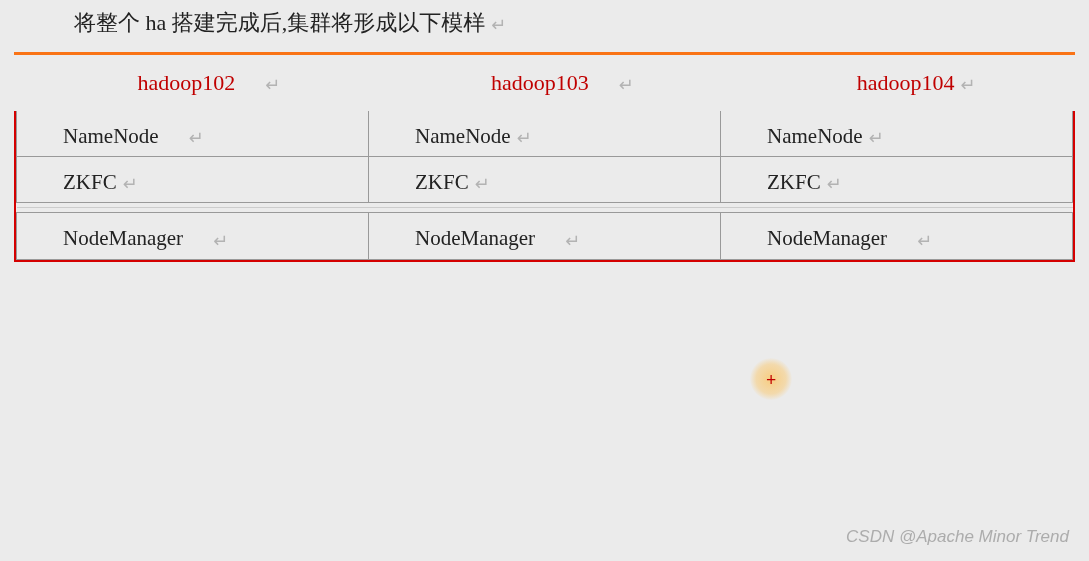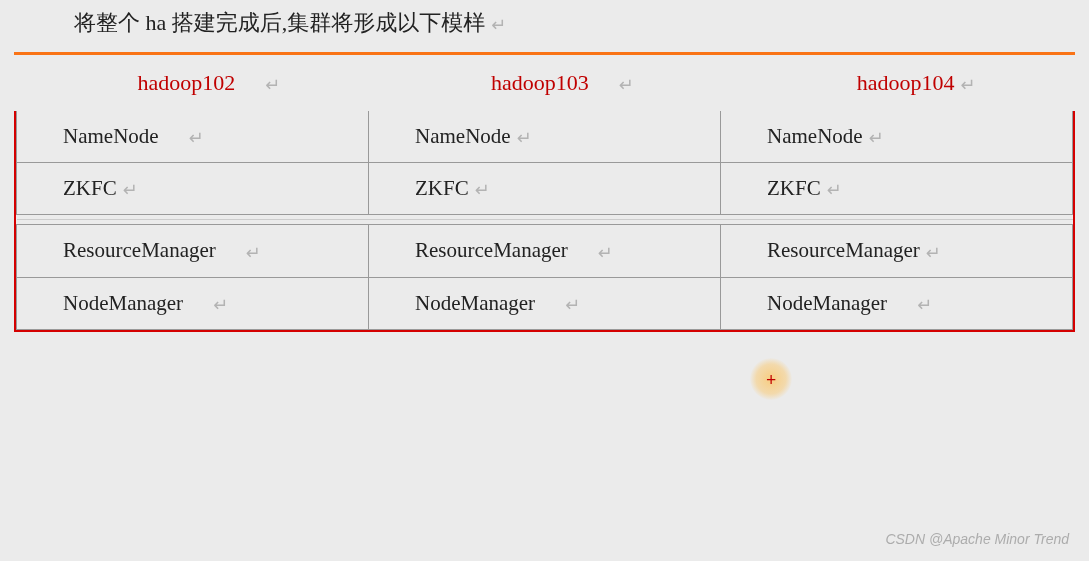--- a/index.html
+++ b/index.html
@@ -29,21 +29,21 @@
       border: 2px solid #d40000;
       border-top: none;
     }
     .tbl {
       width: 100%;
       border-collapse: collapse;
       table-layout: fixed;
     }
     .tbl td {
       border: 1px solid #999;
-      padding: 13px 10px 13px 46px;
+      padding: 13px 10px 7px 46px;
       font-size: 21px;
       color: #222;
       position: relative;
     }
     .tbl tr:first-child td {
       border-top: none;
     }
     .crlf {
       color: #b3b3b3;
       display: inline-block;
@@ -100,21 +100,21 @@
       font-size:18px;
       z-index:6;
     }
     .watermark {
       position: absolute;
       right: 20px;
       bottom: 14px;
       color: rgba(120,120,120,0.55);
       font-family: Arial, sans-serif;
       font-style: italic;
-      font-size: 14px;
+      font-size: 17px;
       z-index: 10;
       pointer-events: none;
     }
     .header-table{
       width:100%;
       border-collapse:collapse;
       table-layout:fixed;
       margin:0 14px;
       width:calc(100% - 28px);
       text-align:center;
@@ -153,25 +153,20 @@
     </tr>
     <tr>
       <td><span>ZKFC</span><span class="crlf">↵</span></td>
       <td><span>ZKFC</span><span class="crlf">↵</span></td>
       <td><span>ZKFC</span><span class="crlf">↵</span></td>
     </tr>
     <tr class="spacer-row">
       <td colspan="3">&nbsp;</td>
     </tr>
     <tr>
-      <td><span>ResourceManager</span><span class="crlf-wide">↵</span></td>
-      <td><span>ResourceManager</span><span class="crlf-wide">↵</span></td>
-      <td><span>ResourceManager</span><span class="crlf">↵</span></td>
-    </tr>
-    <tr>
       <td><span>NodeManager</span><span class="crlf-wide">↵</span></td>
       <td><span>NodeManager</span><span class="crlf-wide">↵</span></td>
       <td><span>NodeManager</span><span class="crlf-wide">↵</span></td>
     </tr>
   </tbody>
     </table>
 </div>
 
 <div class="cursor-badge"></div>
 <div class="cursor-plus">+</div>

